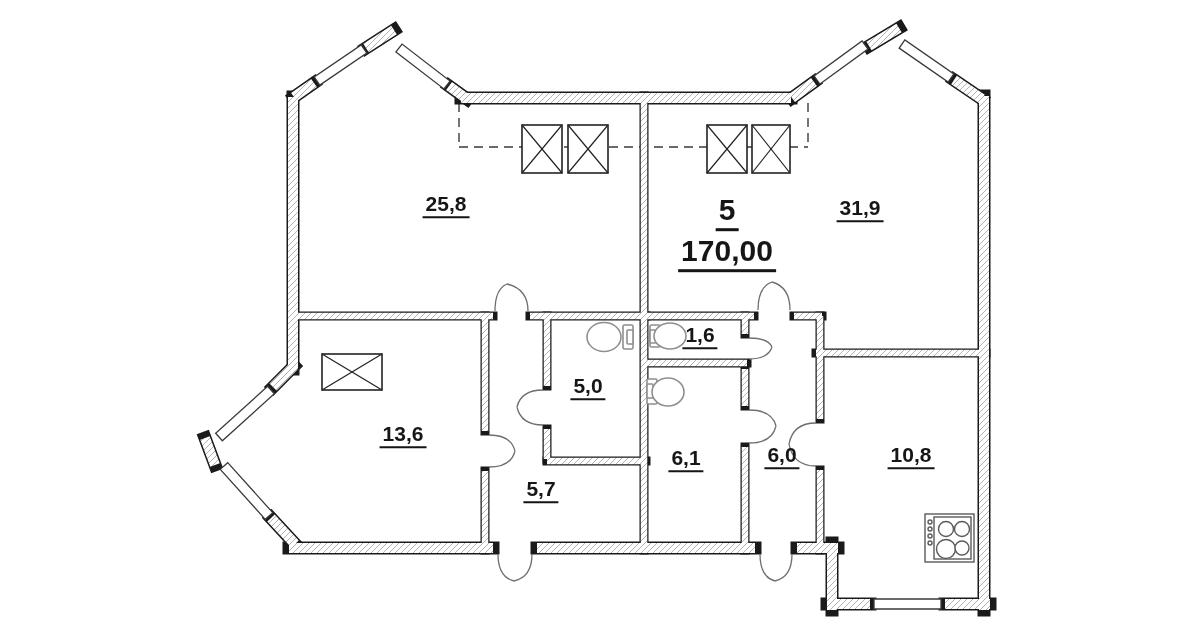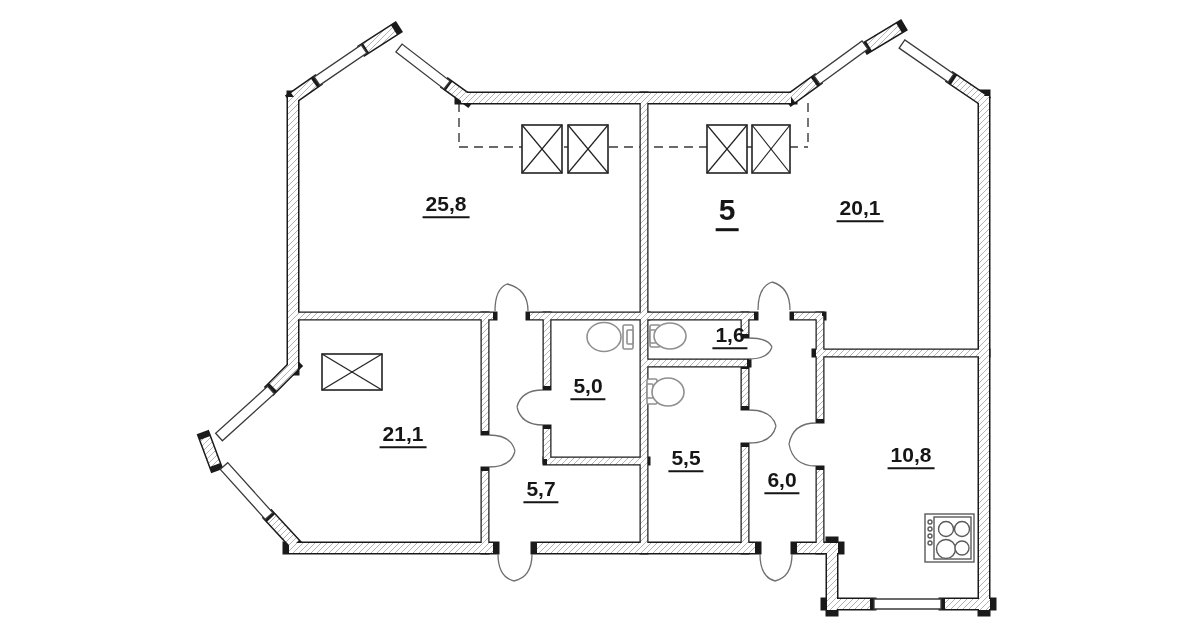--- a/index.html
+++ b/index.html
@@ -165,22 +165,23 @@
       <circle cx="930" cy="536" r="2"></circle>
         <circle cx="930" cy="543" r="2"></circle>
       <circle cx="946" cy="529" r="7.5"></circle>
         <circle cx="962" cy="529" r="7.5"></circle>
       <circle cx="946" cy="549" r="9.5"></circle>
         <circle cx="962" cy="548" r="7"></circle>
     </g>
   </svg>
 
   <div class="lbl" style="left:446px;top:207px"><span class="u">25,8</span></div>
-  <div class="lbl" style="left:860px;top:211px"><span class="u">20,1</span></div>
+  <div class="lbl" style="left:860px;top:211px"><span class="u">31,9</span></div>
   <div class="lbl big" style="left:727px;top:215px"><span class="u">5</span></div>
-  <div class="lbl" style="left:730px;top:338px"><span class="u">1,6</span></div>
+  <div class="lbl big" style="left:727px;top:256px"><span class="u">170,00</span></div>
+  <div class="lbl" style="left:700px;top:338px"><span class="u">1,6</span></div>
   <div class="lbl" style="left:588px;top:389px"><span class="u">5,0</span></div>
-  <div class="lbl" style="left:403px;top:437px"><span class="u">21,1</span></div>
-  <div class="lbl" style="left:686px;top:461px"><span class="u">5,5</span></div>
-  <div class="lbl" style="left:782px;top:483px"><span class="u">6,0</span></div>
+  <div class="lbl" style="left:403px;top:437px"><span class="u">13,6</span></div>
+  <div class="lbl" style="left:686px;top:461px"><span class="u">6,1</span></div>
+  <div class="lbl" style="left:782px;top:458px"><span class="u">6,0</span></div>
   <div class="lbl" style="left:541px;top:492px"><span class="u">5,7</span></div>
   <div class="lbl" style="left:911px;top:458px"><span class="u">10,8</span></div>
 </div>
 
 </body></html>

